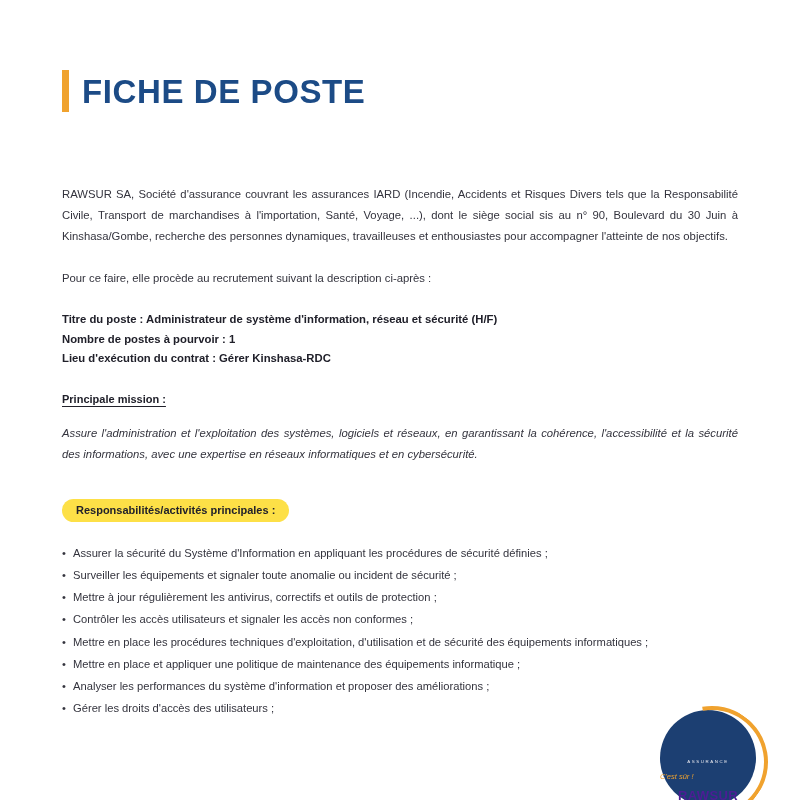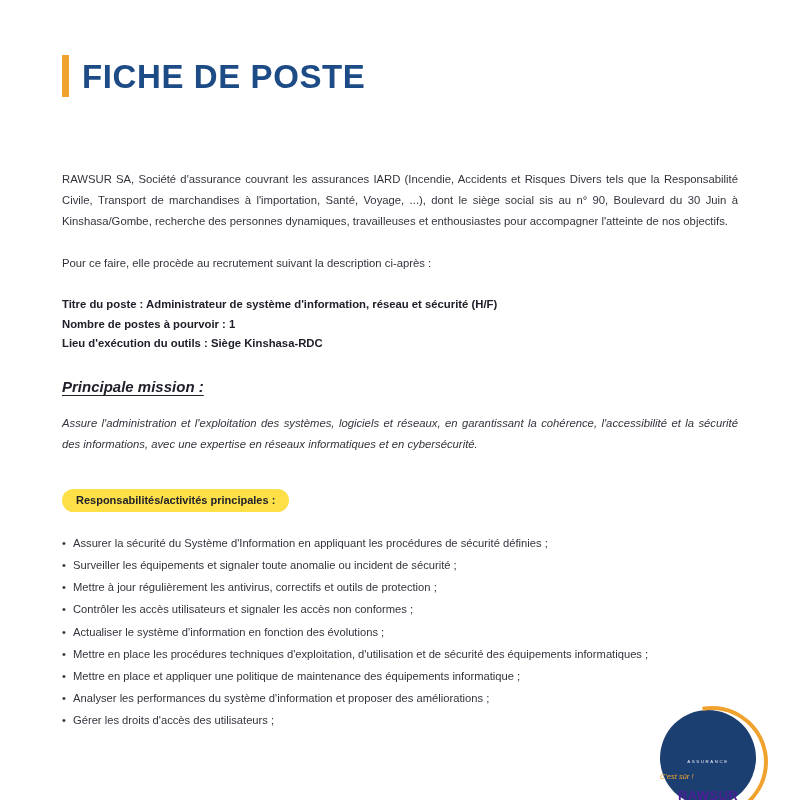--- a/index.html
+++ b/index.html
@@ -19,21 +19,21 @@
     position: relative;
     width: 800px;
     height: 800px;
     box-sizing: border-box;
     padding: 0 62px;
   }
   
   .title-block {
     display: flex;
     align-items: center;
-    padding-top: 55px;
+    padding-top: 70px;
     padding-bottom: 10px;
   }
   .title-bar {
     width: 7px;
     height: 42px;
     background: #f0a22e;
     margin-right: 13px;
     flex: none;
   }
   .title-text {
@@ -59,26 +59,25 @@
   }
   .facts {
     margin-top: 22px;
     font-size: 11.3px;
     line-height: 1.75;
     font-weight: bold;
     color: #20202a;
   }
   .mission-head {
     margin-top: 24px;
-    font-size: 15px;
+    font-size: 11px;
     font-weight: bold;
     color: #20202a;
     text-decoration: underline;
     text-underline-offset: 3px;
-    font-style: italic;
   }
   .mission-body {
     margin-top: 18px;
     font-size: 11.3px;
     line-height: 1.85;
     text-align: justify;
     color: #33333d;
     font-style: italic;
   }
   
@@ -187,36 +186,35 @@
     <div class="title-text">FICHE DE POSTE</div>
   </div>
 
   <p class="intro">RAWSUR SA, Société d'assurance couvrant les assurances IARD (Incendie, Accidents et Risques Divers tels que la Responsabilité Civile, Transport de marchandises à l'importation, Santé, Voyage, ...), dont le siège social sis au n° 90, Boulevard du 30 Juin à Kinshasa/Gombe, recherche des personnes dynamiques, travailleuses et enthousiastes pour accompagner l'atteinte de nos objectifs.</p>
 
   <p class="procede">Pour ce faire, elle procède au recrutement suivant la description ci-après :</p>
 
   <div class="facts">
     <div>Titre du poste : Administrateur de système d'information, réseau et sécurité (H/F)</div>
     <div>Nombre de postes à pourvoir : 1</div>
-    <div>Lieu d'exécution du outils : Siège Kinshasa-RDC</div>
+    <div>Lieu d'exécution du contrat : Gérer Kinshasa-RDC</div>
   </div>
 
   <div class="mission-head">Principale mission :</div>
   <p class="mission-body">Assure l'administration et l'exploitation des systèmes, logiciels et réseaux, en garantissant la cohérence, l'accessibilité et la sécurité des informations, avec une expertise en réseaux informatiques et en cybersécurité.</p>
 
   <div class="badge-row">
     <span class="badge">Responsabilités/activités principales :</span>
   </div>
 
   <ul class="bullets">
     <li>Assurer la sécurité du Système d'Information en appliquant les procédures de sécurité définies ;</li>
     <li>Surveiller les équipements et signaler toute anomalie ou incident de sécurité ;</li>
     <li>Mettre à jour régulièrement les antivirus, correctifs et outils de protection ;</li>
     <li>Contrôler les accès utilisateurs et signaler les accès non conformes ;</li>
-    <li>Actualiser le système d'information en fonction des évolutions ;</li>
     <li>Mettre en place les procédures techniques d'exploitation, d'utilisation et de sécurité des équipements informatiques ;</li>
     <li>Mettre en place et appliquer une politique de maintenance des équipements informatique ;</li>
     <li>Analyser les performances du système d'information et proposer des améliorations ;</li>
     <li>Gérer les droits d'accès des utilisateurs ;</li>
   </ul>
 
   <div class="logo">
     <div class="logo-circle"></div>
     <div class="logo-arc"></div>
     <div class="logo-text">RAWSUR</div>

